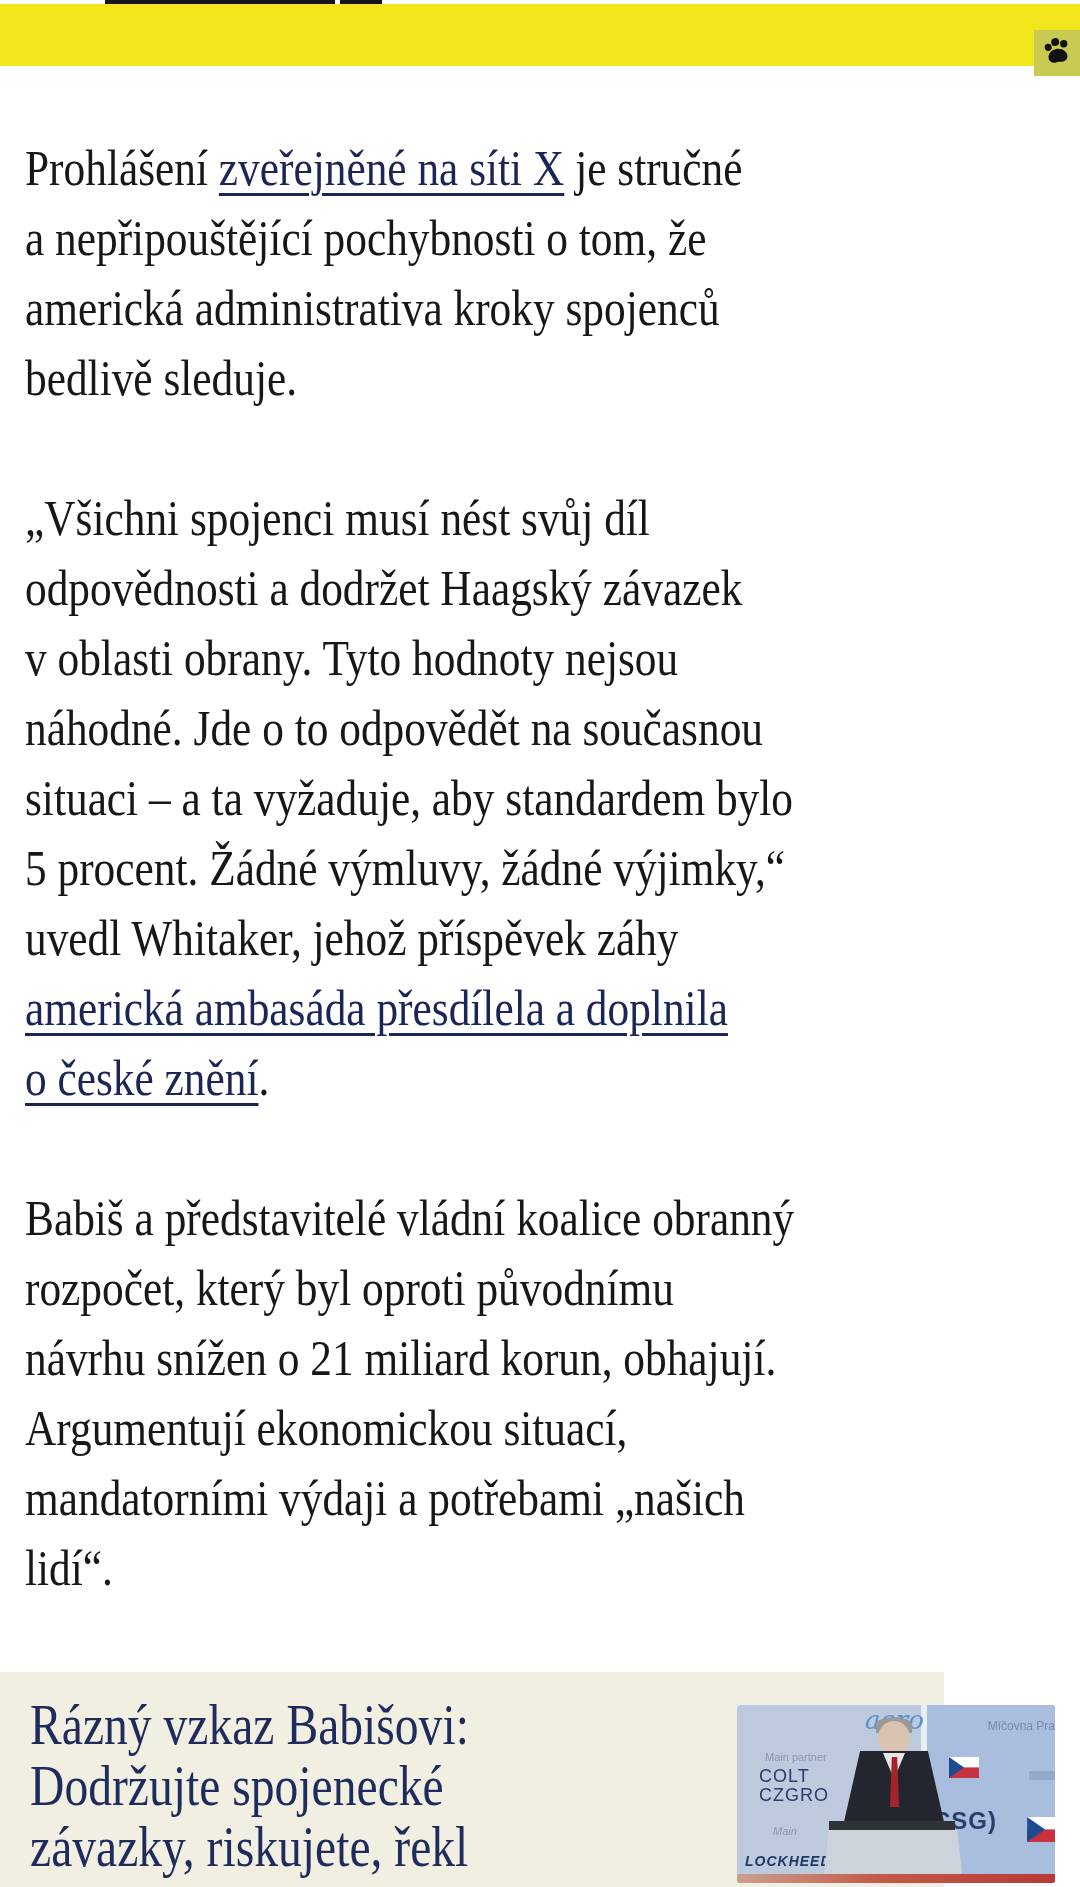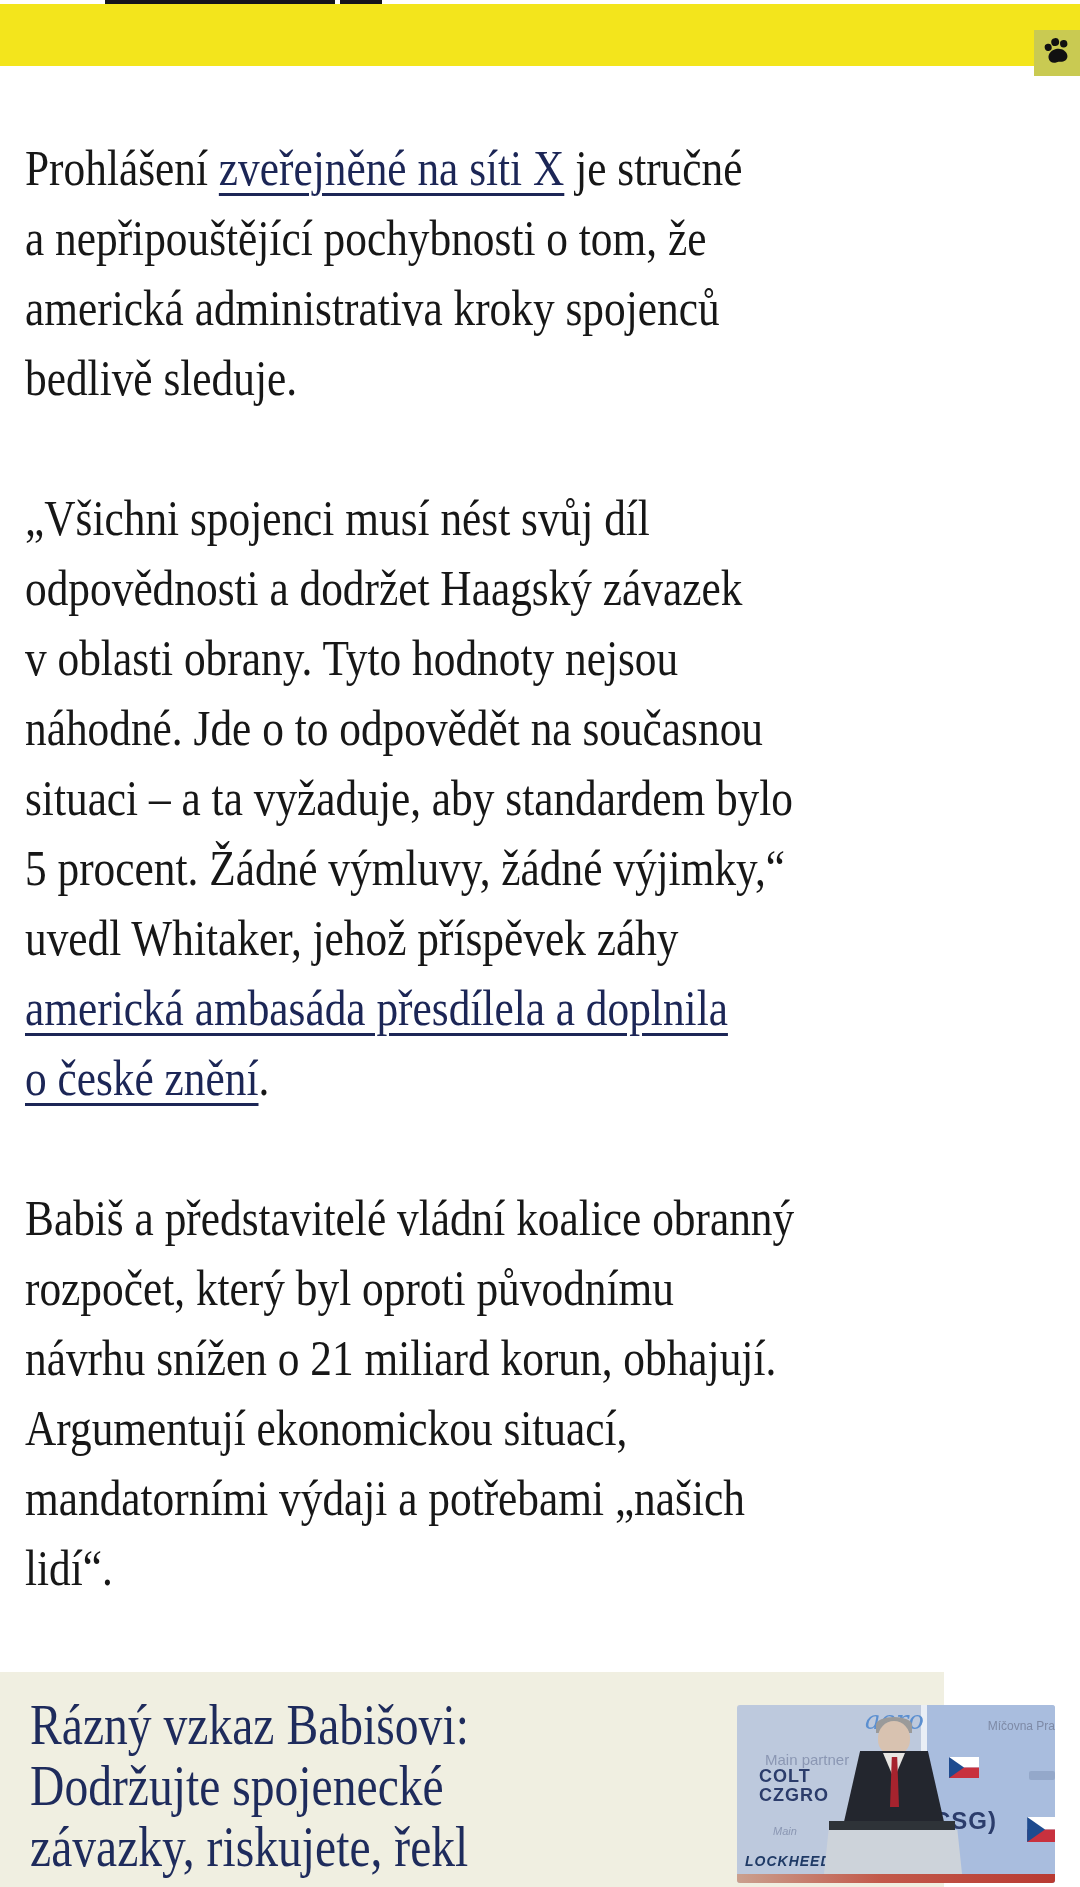--- a/index.html
+++ b/index.html
@@ -43,22 +43,22 @@
   .thumb{
     position:absolute;left:737px;top:33px;width:318px;height:178px;
     background:#BDC9DD;overflow:hidden;border-radius:3px;
     font-family:"Liberation Sans","DejaVu Sans",sans-serif;
   }
   .thumb .panel-right{position:absolute;left:190px;top:0;width:128px;height:178px;background:#A9BDDE;}
   .thumb .divider{position:absolute;left:184px;top:0;width:6px;height:178px;background:#E9EEF5;}
   .lbl{position:absolute;color:#8B97B3;}
   .lbl.aero{left:128px;top:0px;font-size:26px;font-style:italic;color:#5B8FD0;font-family:"DejaVu Serif",serif;}
   .lbl.venue{right:-6px;top:14px;font-size:12px;color:#7E8AA6;}
-  .lbl.mainpartner{left:28px;top:46px;font-size:15px;}
-  .lbl.colt{left:22px;top:62px;font-size:18px;font-weight:bold;color:#2B3C6B;line-height:19px;white-space:pre-line;letter-spacing:1px;}
+  .lbl.mainpartner{left:28px;top:46px;font-size:11px;}
+  .lbl.colt{left:22px;top:62px;font-size:18px;font-weight:normal;color:#2B3C6B;line-height:19px;white-space:pre-line;letter-spacing:1px;}
   .lbl.main2{left:36px;top:120px;font-size:11px;font-style:italic;}
   .lbl.csg{left:196px;top:102px;font-size:24px;font-weight:bold;color:#2B3C6B;letter-spacing:1px;}
   .lbl.lockheed{left:8px;bottom:14px;font-size:14px;font-weight:bold;font-style:italic;color:#1F3A66;letter-spacing:1px;}
   .logo-blur{position:absolute;right:0px;top:66px;width:26px;height:9px;background:#8FA3C4;opacity:.8;border-radius:2px;}
   .flag{position:absolute;}
   .flag.f1{left:212px;top:52px;width:30px;height:21px;}
   .flag.f2{right:-8px;top:112px;width:36px;height:25px;}
   .man-head{position:absolute;left:141px;top:16px;width:32px;height:34px;background:#D8C2B0;border-radius:50% 50% 45% 45%;}
   .man-hair{position:absolute;left:139px;top:12px;width:36px;height:16px;background:#9A9A9A;border-radius:50% 50% 0 0;}
   .man-body{position:absolute;left:104px;top:46px;width:106px;height:84px;background:#23262E;clip-path:polygon(18% 0,82% 0,100% 100%,0 100%);}

